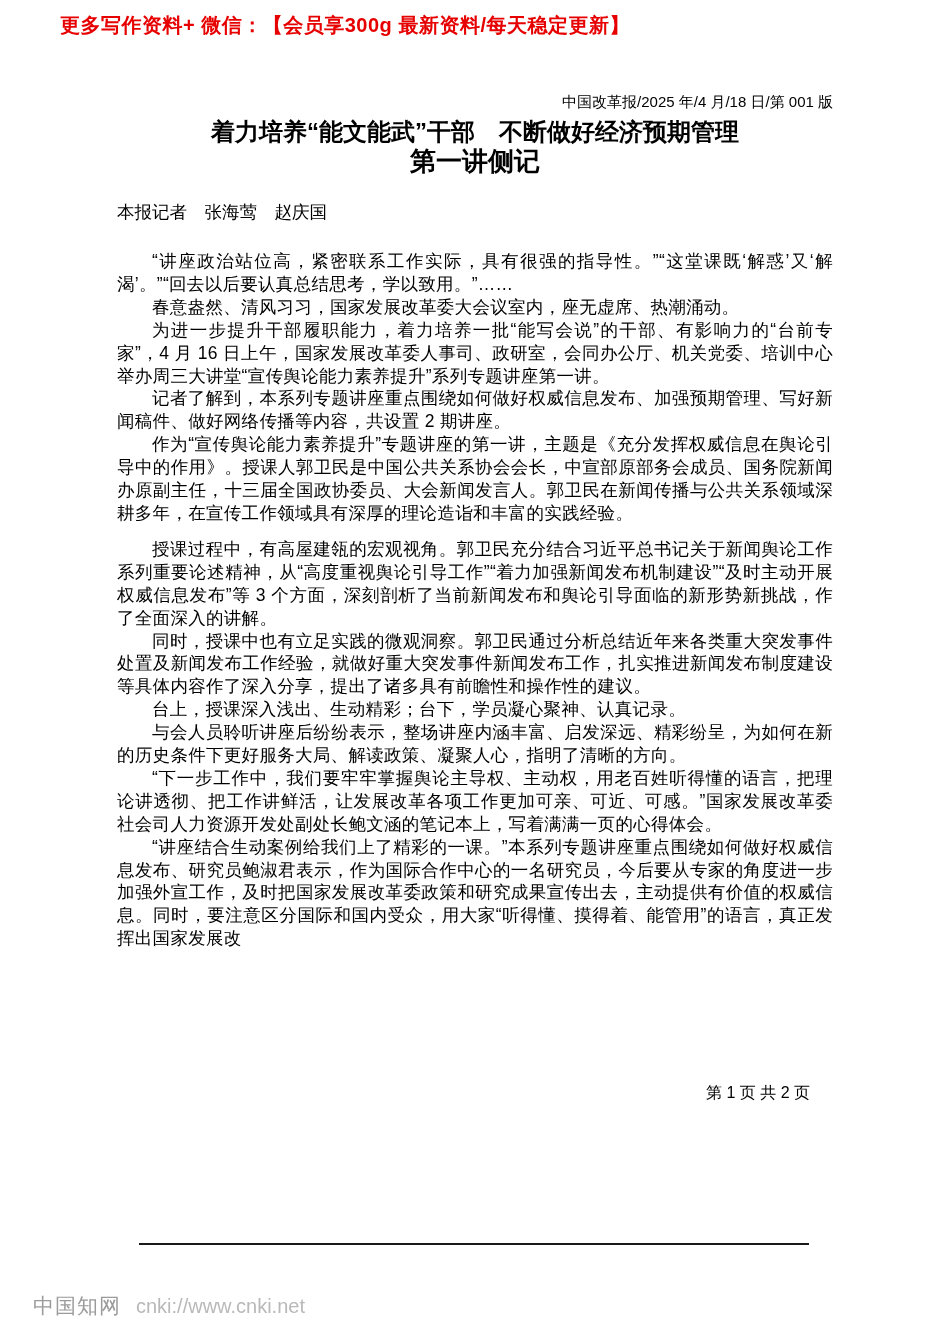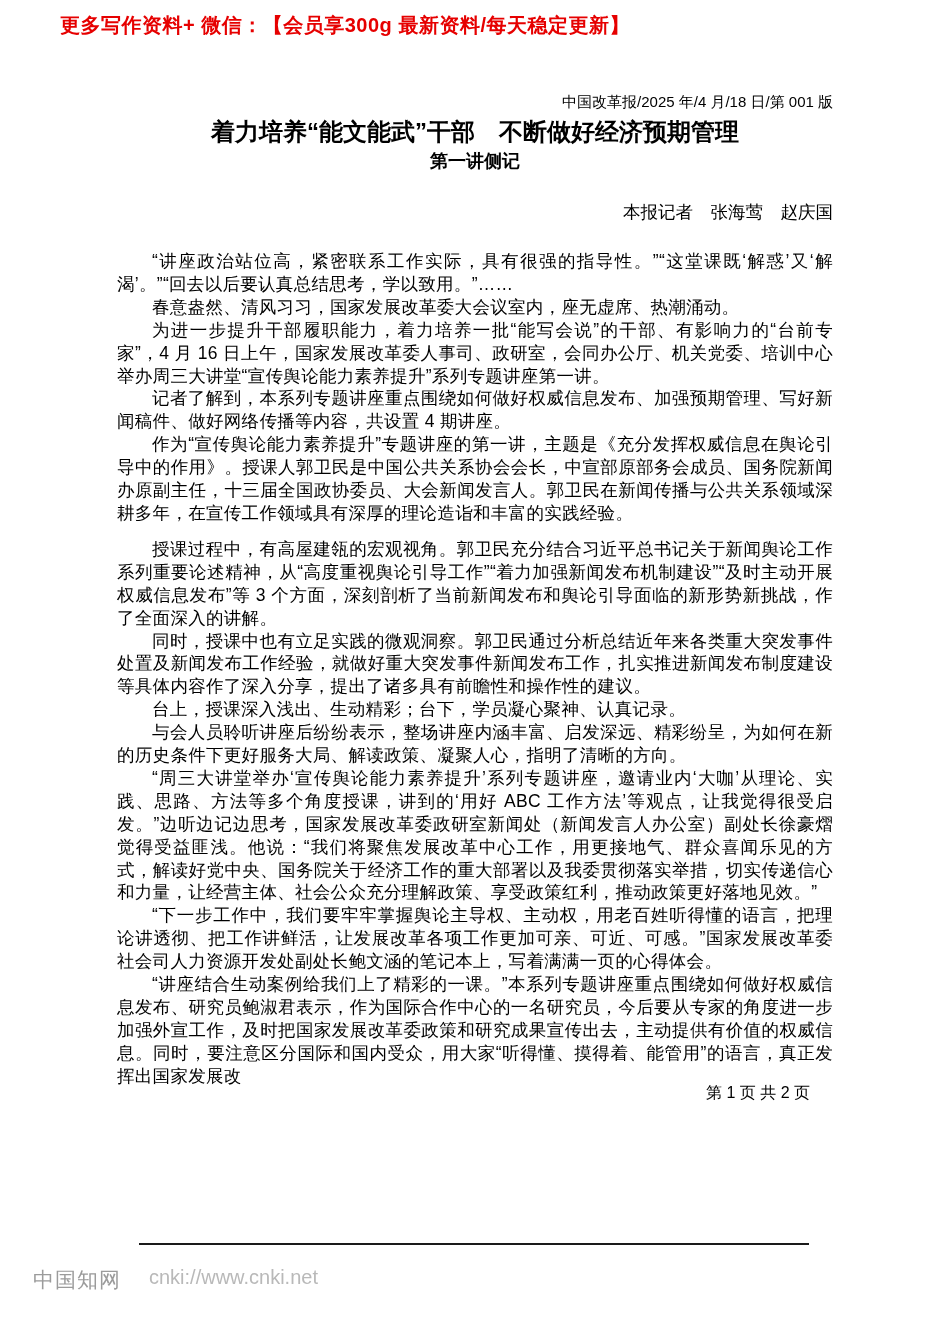--- a/index.html
+++ b/index.html
@@ -42,27 +42,27 @@
     line-height: 30px;
   }
   .subtitle {
     text-align: center;
     font-size: 20.5px;
     font-weight: 700;
     line-height: 28px;
   }
   .subtitle2 {
     text-align: center;
-    font-size: 18px;
+    font-size: 26px;
     font-weight: 700;
     line-height: 28px;
   }
   .byline {
     margin-top: 25px;
-    text-align: right;
+    text-align: left;
     font-size: 17.5px;
     line-height: 24px;
   }
   .body-text {
     margin-top: 26px;
     font-size: 17.5px;
     line-height: 22.9px;
     text-align: justify;
     letter-spacing: 0.3px;
   }
@@ -85,24 +85,24 @@
     position: absolute;
     top: 1243px;
     left: 139px;
     width: 670px;
     height: 2px;
     background: #1a1a1a;
   }
   .watermark {
     position: absolute;
     left: 33px;
-    top: 1266px;
+    top: 1292px;
     display: flex;
-    align-items: flex-start;
-    gap: 28px;
+    align-items: center;
+    gap: 15px;
   }
   .wm-name {
     font-size: 21px;
     color: #9b9b9b;
     letter-spacing: 1px;
   }
   .wm-url {
     font-size: 20px;
     color: #b9b9b9;
     text-decoration: none;
@@ -123,27 +123,26 @@
 
 
     <div class="subtitle2">第一讲侧记</div>
 
     <div class="byline">本报记者　张海莺　赵庆国</div>
 
     <div class="body-text">
       <p>“讲座政治站位高，紧密联系工作实际，具有很强的指导性。”“这堂课既‘解惑’又‘解渴’。”“回去以后要认真总结思考，学以致用。”……</p>
       <p>春意盎然、清风习习，国家发展改革委大会议室内，座无虚席、热潮涌动。</p>
       <p>为进一步提升干部履职能力，着力培养一批“能写会说”的干部、有影响力的“台前专家”，4 月 16 日上午，国家发展改革委人事司、政研室，会同办公厅、机关党委、培训中心举办周三大讲堂“宣传舆论能力素养提升”系列专题讲座第一讲。</p>
-      <p>记者了解到，本系列专题讲座重点围绕如何做好权威信息发布、加强预期管理、写好新闻稿件、做好网络传播等内容，共设置 4 期讲座。</p>
+      <p>记者了解到，本系列专题讲座重点围绕如何做好权威信息发布、加强预期管理、写好新闻稿件、做好网络传播等内容，共设置 2 期讲座。</p>
       <p>作为“宣传舆论能力素养提升”专题讲座的第一讲，主题是《充分发挥权威信息在舆论引导中的作用》。授课人郭卫民是中国公共关系协会会长，中宣部原部务会成员、国务院新闻办原副主任，十三届全国政协委员、大会新闻发言人。郭卫民在新闻传播与公共关系领域深耕多年，在宣传工作领域具有深厚的理论造诣和丰富的实践经验。</p>
       <p class="gap-before">授课过程中，有高屋建瓴的宏观视角。郭卫民充分结合习近平总书记关于新闻舆论工作系列重要论述精神，从“高度重视舆论引导工作”“着力加强新闻发布机制建设”“及时主动开展权威信息发布”等 3 个方面，深刻剖析了当前新闻发布和舆论引导面临的新形势新挑战，作了全面深入的讲解。</p>
       <p>同时，授课中也有立足实践的微观洞察。郭卫民通过分析总结近年来各类重大突发事件处置及新闻发布工作经验，就做好重大突发事件新闻发布工作，扎实推进新闻发布制度建设等具体内容作了深入分享，提出了诸多具有前瞻性和操作性的建议。</p>
       <p>台上，授课深入浅出、生动精彩；台下，学员凝心聚神、认真记录。</p>
       <p>与会人员聆听讲座后纷纷表示，整场讲座内涵丰富、启发深远、精彩纷呈，为如何在新的历史条件下更好服务大局、解读政策、凝聚人心，指明了清晰的方向。</p>
-      <p>“周三大讲堂举办‘宣传舆论能力素养提升’系列专题讲座，邀请业内‘大咖’从理论、实践、思路、方法等多个角度授课，讲到的‘用好 ABC 工作方法’等观点，让我觉得很受启发。”边听边记边思考，国家发展改革委政研室新闻处（新闻发言人办公室）副处长徐豪熠觉得受益匪浅。他说：“我们将聚焦发展改革中心工作，用更接地气、群众喜闻乐见的方式，解读好党中央、国务院关于经济工作的重大部署以及我委贯彻落实举措，切实传递信心和力量，让经营主体、社会公众充分理解政策、享受政策红利，推动政策更好落地见效。”</p>
       <p>“下一步工作中，我们要牢牢掌握舆论主导权、主动权，用老百姓听得懂的语言，把理论讲透彻、把工作讲鲜活，让发展改革各项工作更加可亲、可近、可感。”国家发展改革委社会司人力资源开发处副处长鲍文涵的笔记本上，写着满满一页的心得体会。</p>
       <p>“讲座结合生动案例给我们上了精彩的一课。”本系列专题讲座重点围绕如何做好权威信息发布、研究员鲍淑君表示，作为国际合作中心的一名研究员，今后要从专家的角度进一步加强外宣工作，及时把国家发展改革委政策和研究成果宣传出去，主动提供有价值的权威信息。同时，要注意区分国际和国内受众，用大家“听得懂、摸得着、能管用”的语言，真正发挥出国家发展改</p>
     </div>
 
   </div>
 
   <div class="page-indicator">第 1 页 共 2 页</div>
 
   <div class="divider-rule"></div>
 

